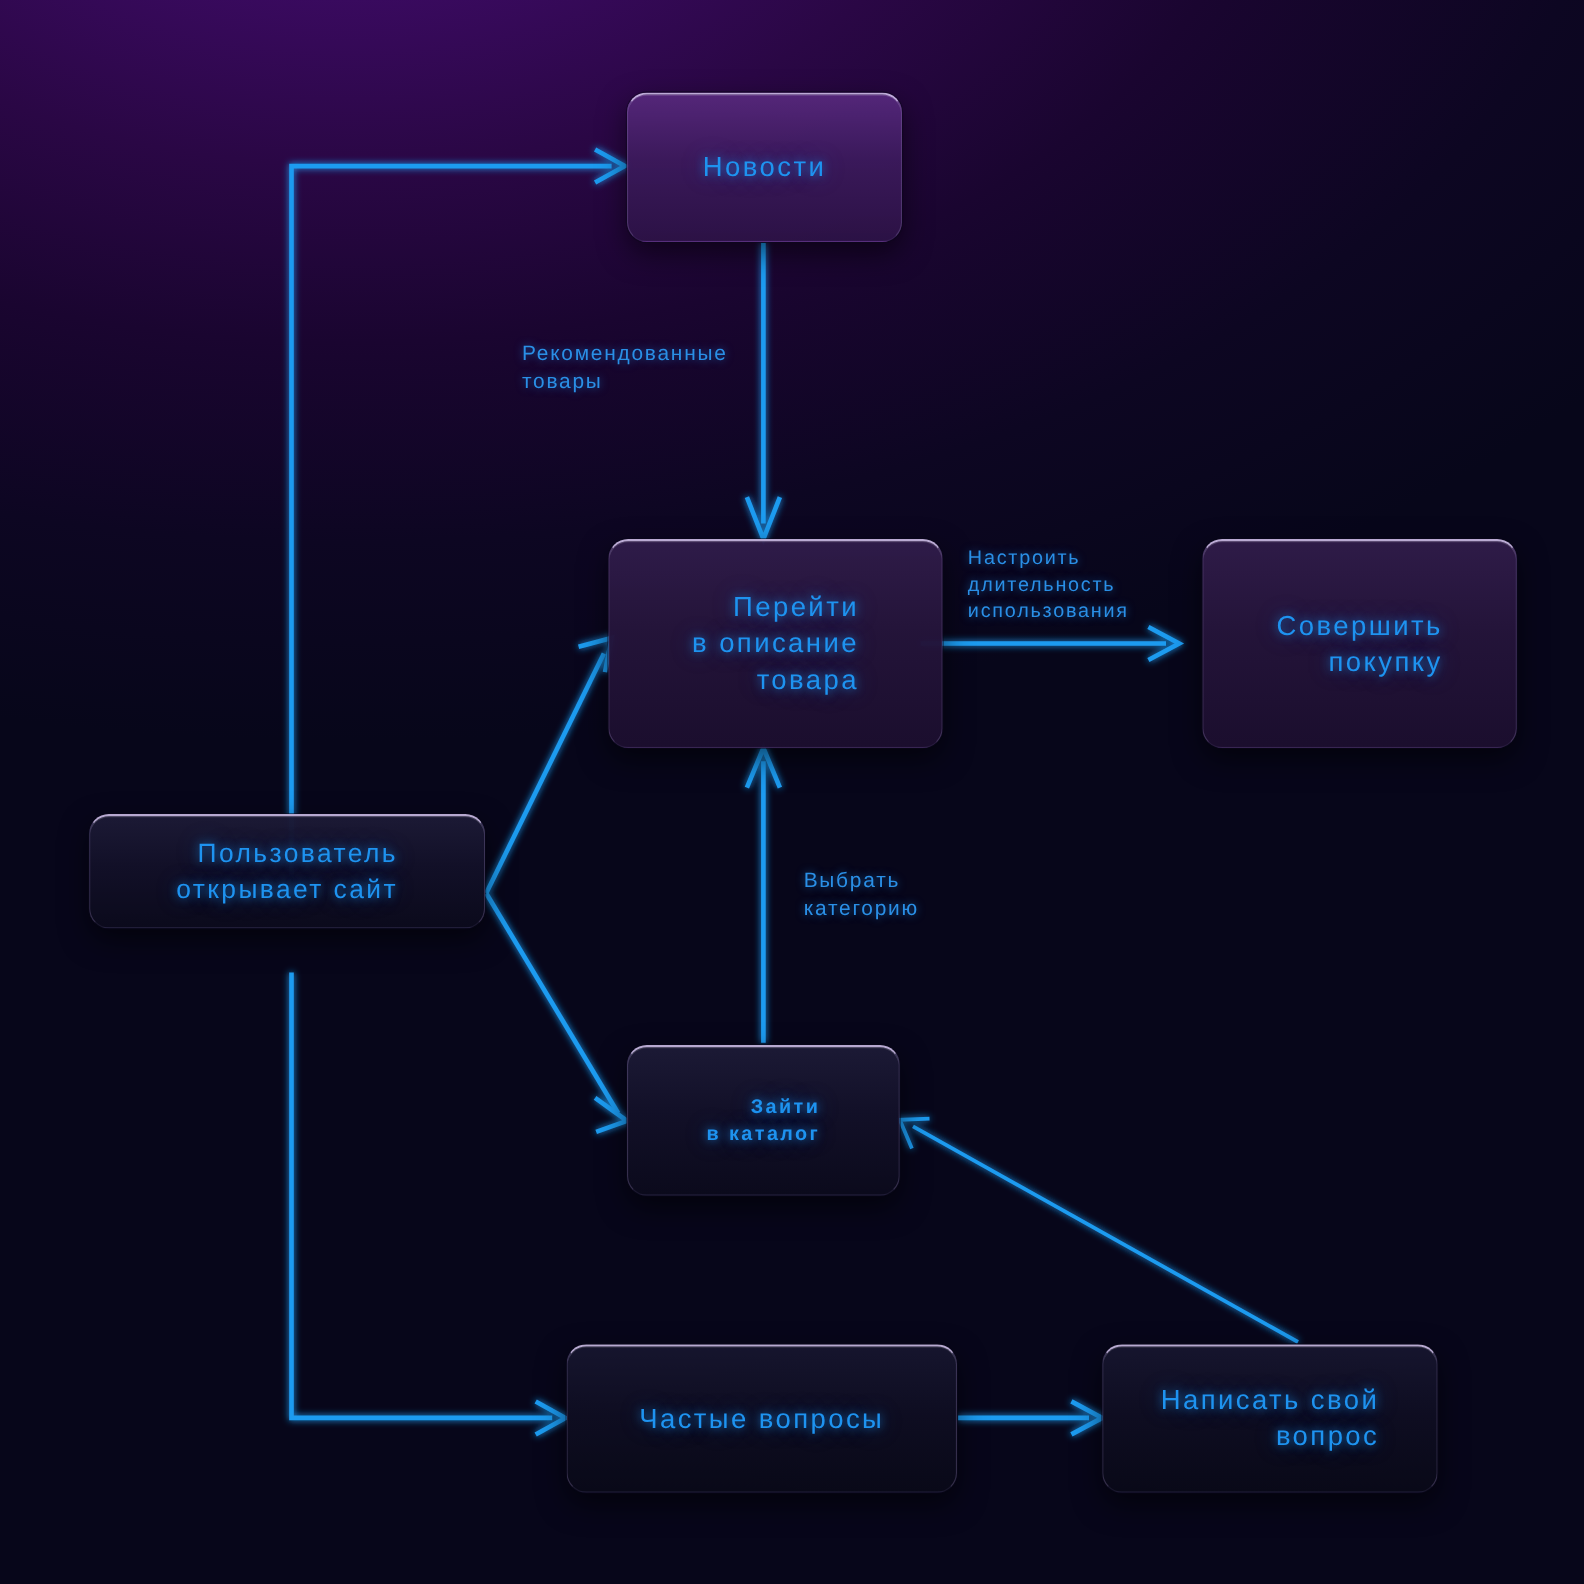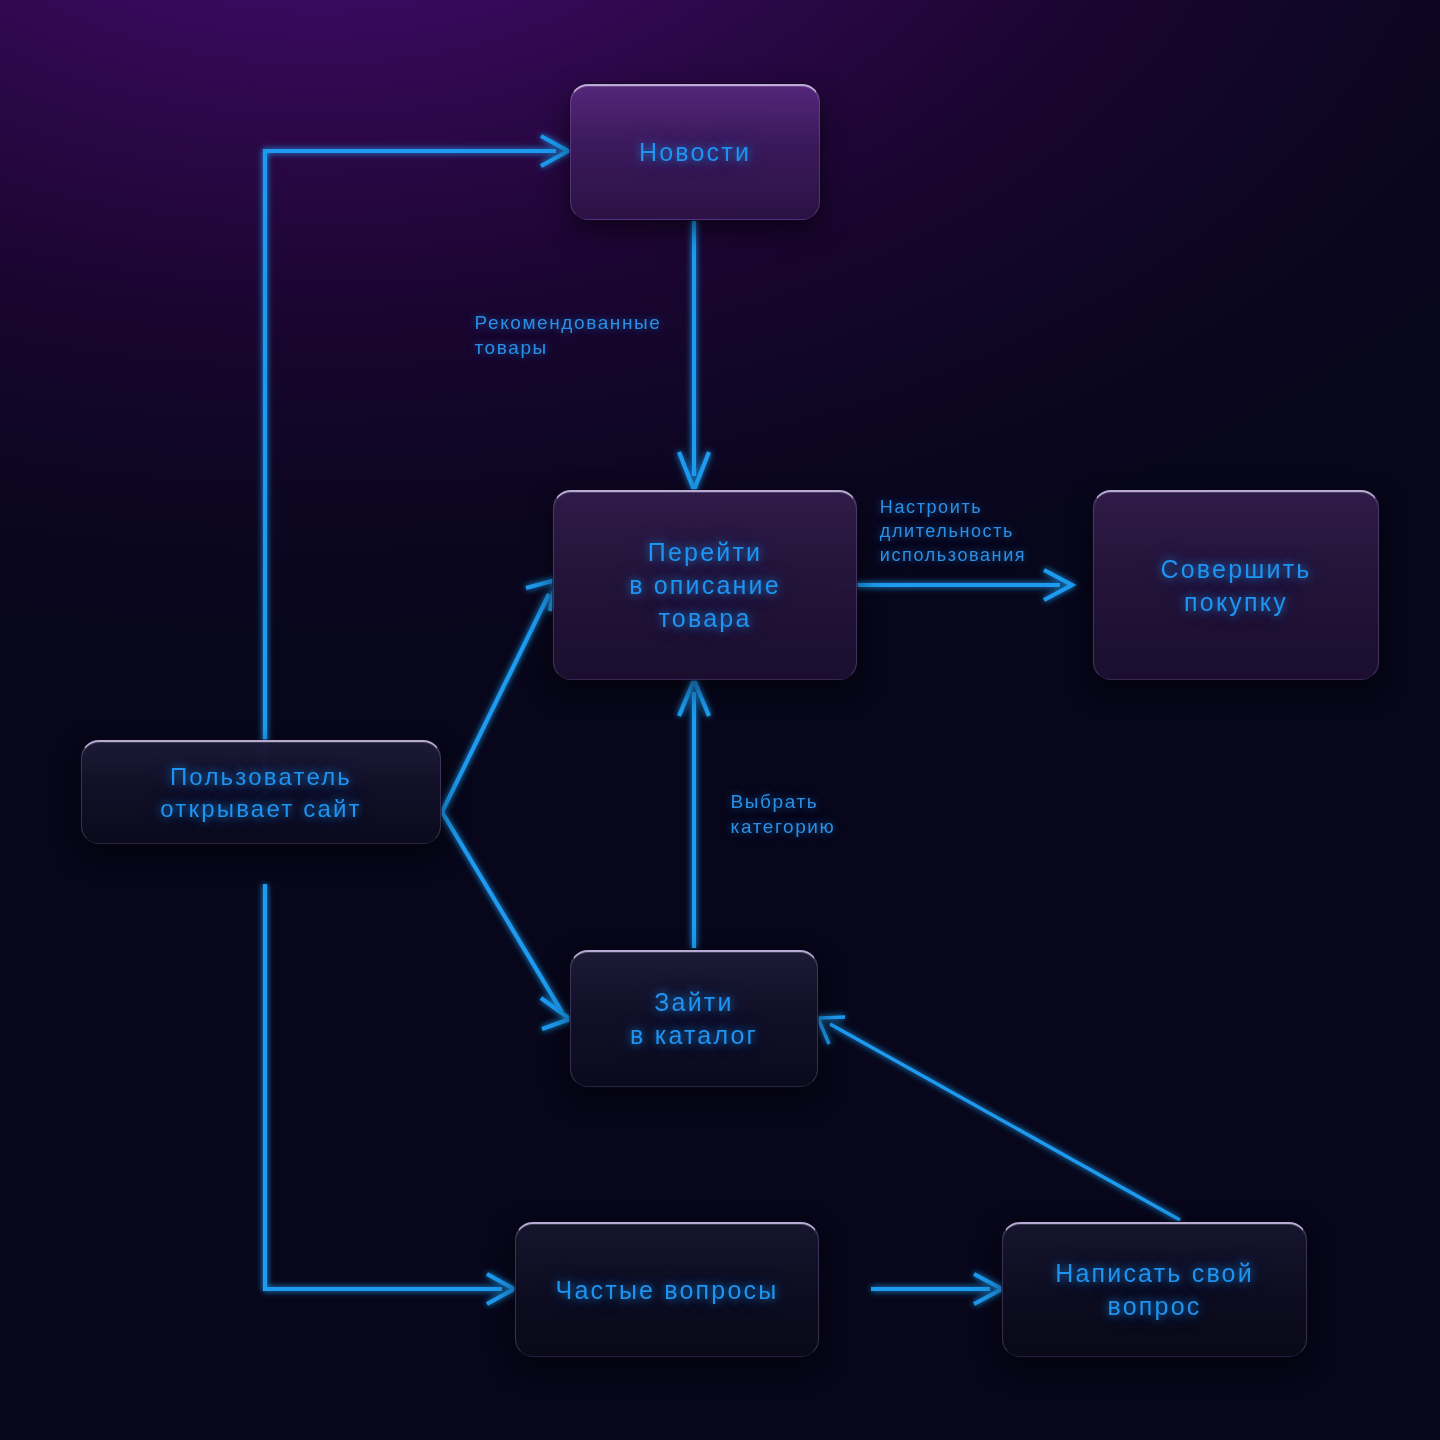--- a/index.html
+++ b/index.html
@@ -16,21 +16,21 @@
       radial-gradient(120% 70% at 22% -12%, #4b0f78 0%, #3a0a60 16%, #2a0745 32%, #1a0530 48%, #0d0622 66%, #07061a 84%),
       linear-gradient(180deg,#3d0a5e 0%, #2b0745 18%, #190532 36%, #0d0523 58%, #08061c 78%, #06051a 100%);
   }
   #wires{position:absolute;inset:0;width:1440px;height:1440px;}
 
   .node{
     position:absolute;
     box-sizing:border-box;
     border-radius:18px;
     display:flex;align-items:center;justify-content:center;
-    text-align:center;
+    text-align:right;
     color:#1e93f0;
     letter-spacing:2.2px;
     line-height:1.32;
     border-top:2px solid rgba(214,198,240,.85);
     border-left:1px solid rgba(150,132,186,.30);
     border-right:1px solid rgba(150,132,186,.30);
     border-bottom:1px solid rgba(110,95,150,.16);
     box-shadow:
       0 0 0 1px rgba(10,8,26,.5),
       0 10px 26px rgba(0,0,0,.55),
@@ -146,24 +146,24 @@
       </div>
       <div class="node violet" style="left: 1073px; top: 490px; width: 286px; height: 190px; margin-left: 20px;">
         <span class="t" style="font-size: 25px;">Совершить
 покупку</span>
       </div>
       <div class="node dark" style="left: 81px; top: 740px; width: 360px; height: 104px;">
         <span class="t" style="font-size: 24px;">Пользователь
 открывает  сайт</span>
       </div>
       <div class="node dark" style="left: 570px; top: 950px; width: 248px; height: 137px;">
-        <span class="t" style="font-size: 25px;">Зайти
+        <span class="t" style="font-size: 18px; font-weight: bold;">Зайти
 в  каталог</span>
       </div>
-      <div class="node darker" style="left: 515px; top: 1222px; width: 304px; height: 135px;">
+      <div class="node darker" style="left: 515px; top: 1222px; width: 355px; height: 135px;">
         <span class="t" style="font-size: 25px;">Частые  вопросы</span>
       </div>
       <div class="node darker" style="left: 1002px; top: 1222px; width: 305px; height: 135px;">
         <span class="t" style="font-size: 25px;">Написать  свой
 вопрос</span>
       </div>
     </div>
   <div id="labels-layer">
       <div class="edge-label" style="font-size: 19px; left: 568px; top: 335px; transform: translate(-50%, -50%);">Рекомендованные
 товары</div>

